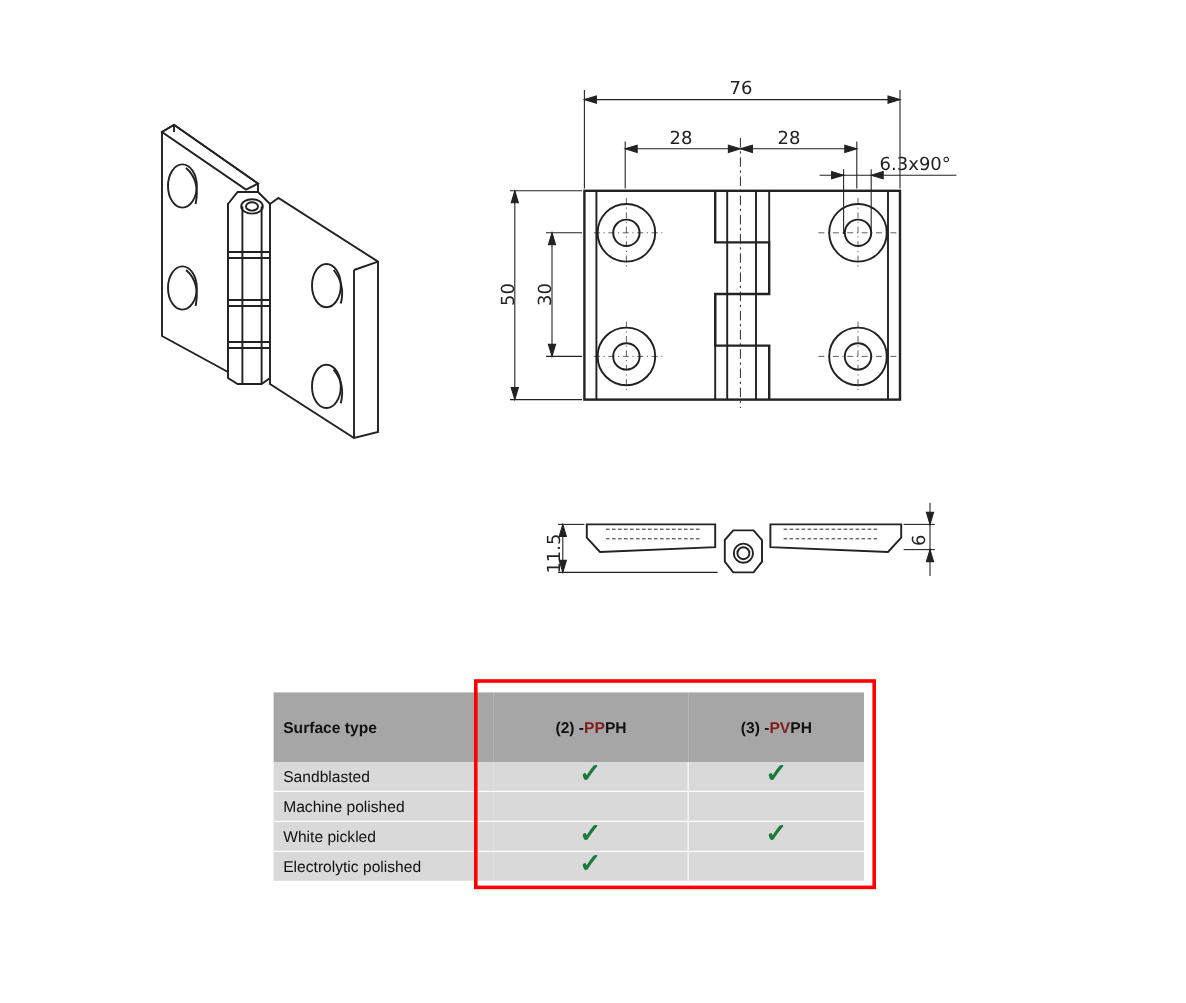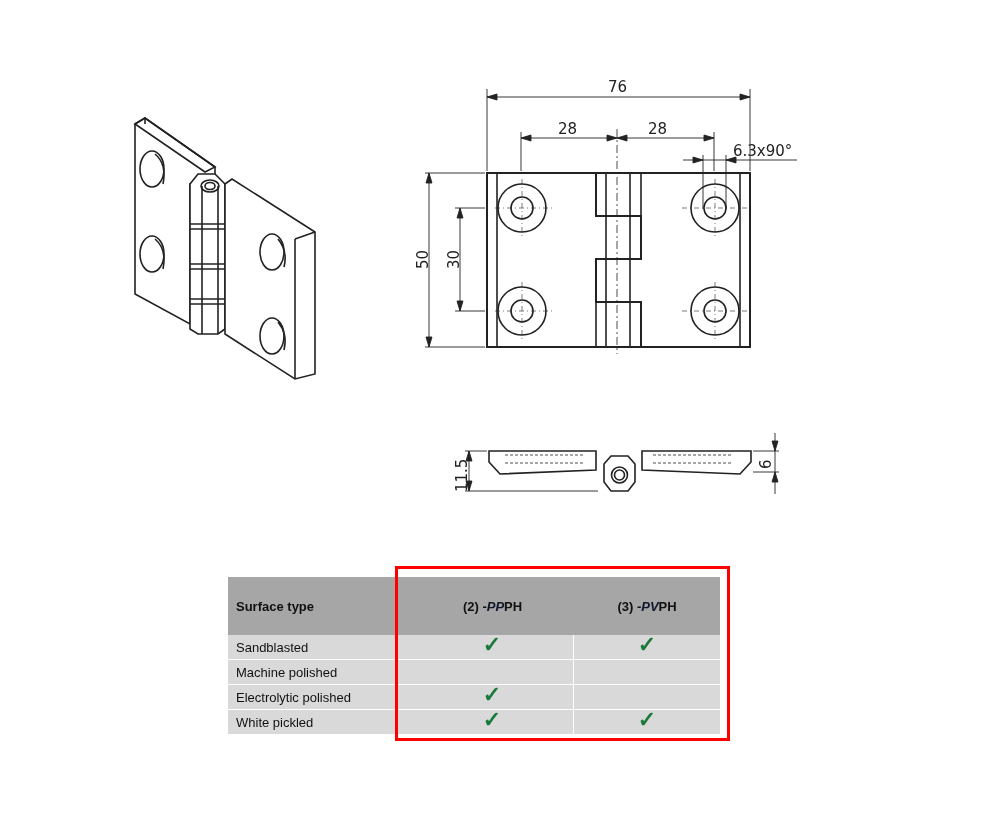--- a/index.html
+++ b/index.html
@@ -1,27 +1,27 @@
 <!DOCTYPE html>
 <html><head>
 <meta charset="utf-8">
 <style>
   html, body { margin:0; padding:0; background:#ffffff; }
   body { width:988px; height:836px; position:relative; overflow:hidden; font-family:"Liberation Sans", sans-serif; }
-  .drawing { position:absolute; left:0; top:14px; width:988px; height:520px; }
+  .drawing { position:absolute; left:0; top:0; width:988px; height:520px; }
   .drawing svg { position:absolute; left:0; top:0; }
   .dimtext { font-family:"DejaVu Sans", sans-serif; font-size:15px; fill:#222; }
   .tbl { position:absolute; left:228px; top:577px; width:492px; border-collapse:separate; border-spacing:0; font-size:13px; color:#111; }
   .tbl th { background:#a6a6a6; height:24px; font-weight:bold; text-align:center; padding:17px; font-size:13px; }
   .tbl th.first { text-align:left; padding-left:8px; width:158px; }
   .tbl td { background:#d9d9d9; height:24px; padding:0; border-bottom:1px solid #ffffff;margin-left:31px; }
   .tbl td.label { padding-left:8px; }
   .tbl td.c1 { text-align:center; border-right:1px solid #ffffff; width:162px; }
   .tbl td.c2 { text-align:center; }
-  .red { color:#0f172a;font-style:italic; }
+  .red { color:#7f1d1d; }
   .check { color:#1a7a3a; font-size:22px; line-height:22px; font-weight:bold; display:inline-block; transform:translateY(-2px); }
   .highlight { position:absolute; left:395px; top:566px; width:335px; height:175px; border:3px solid #ff0000; box-sizing:border-box; pointer-events:none; }
 </style>
 </head>
 <body>
 
 <div class="drawing">
   <svg width="988" height="520" viewBox="0 0 988 520" xmlns="http://www.w3.org/2000/svg" stroke="#222" fill="none" stroke-width="1.6">
 
     <g>
@@ -164,25 +164,25 @@
       <td class="label">Sandblasted</td>
       <td class="c1"><span class="check">✓</span></td>
       <td class="c2"><span class="check">✓</span></td>
     </tr>
     <tr>
       <td class="label">Machine polished</td>
       <td class="c1"><span class="check"></span></td>
       <td class="c2"><span class="check"></span></td>
     </tr>
     <tr>
+      <td class="label">White pickled</td>
+      <td class="c1"><span class="check">✓</span></td>
+      <td class="c2"><span class="check">✓</span></td>
+    </tr>
+    <tr>
       <td class="label">Electrolytic polished</td>
       <td class="c1"><span class="check">✓</span></td>
       <td class="c2"><span class="check"></span></td>
-    </tr>
-    <tr>
-      <td class="label">White pickled</td>
-      <td class="c1"><span class="check">✓</span></td>
-      <td class="c2"><span class="check">✓</span></td>
     </tr>
   </tbody>
 </table>
 
 <div class="highlight"></div>
 
 </body></html>

